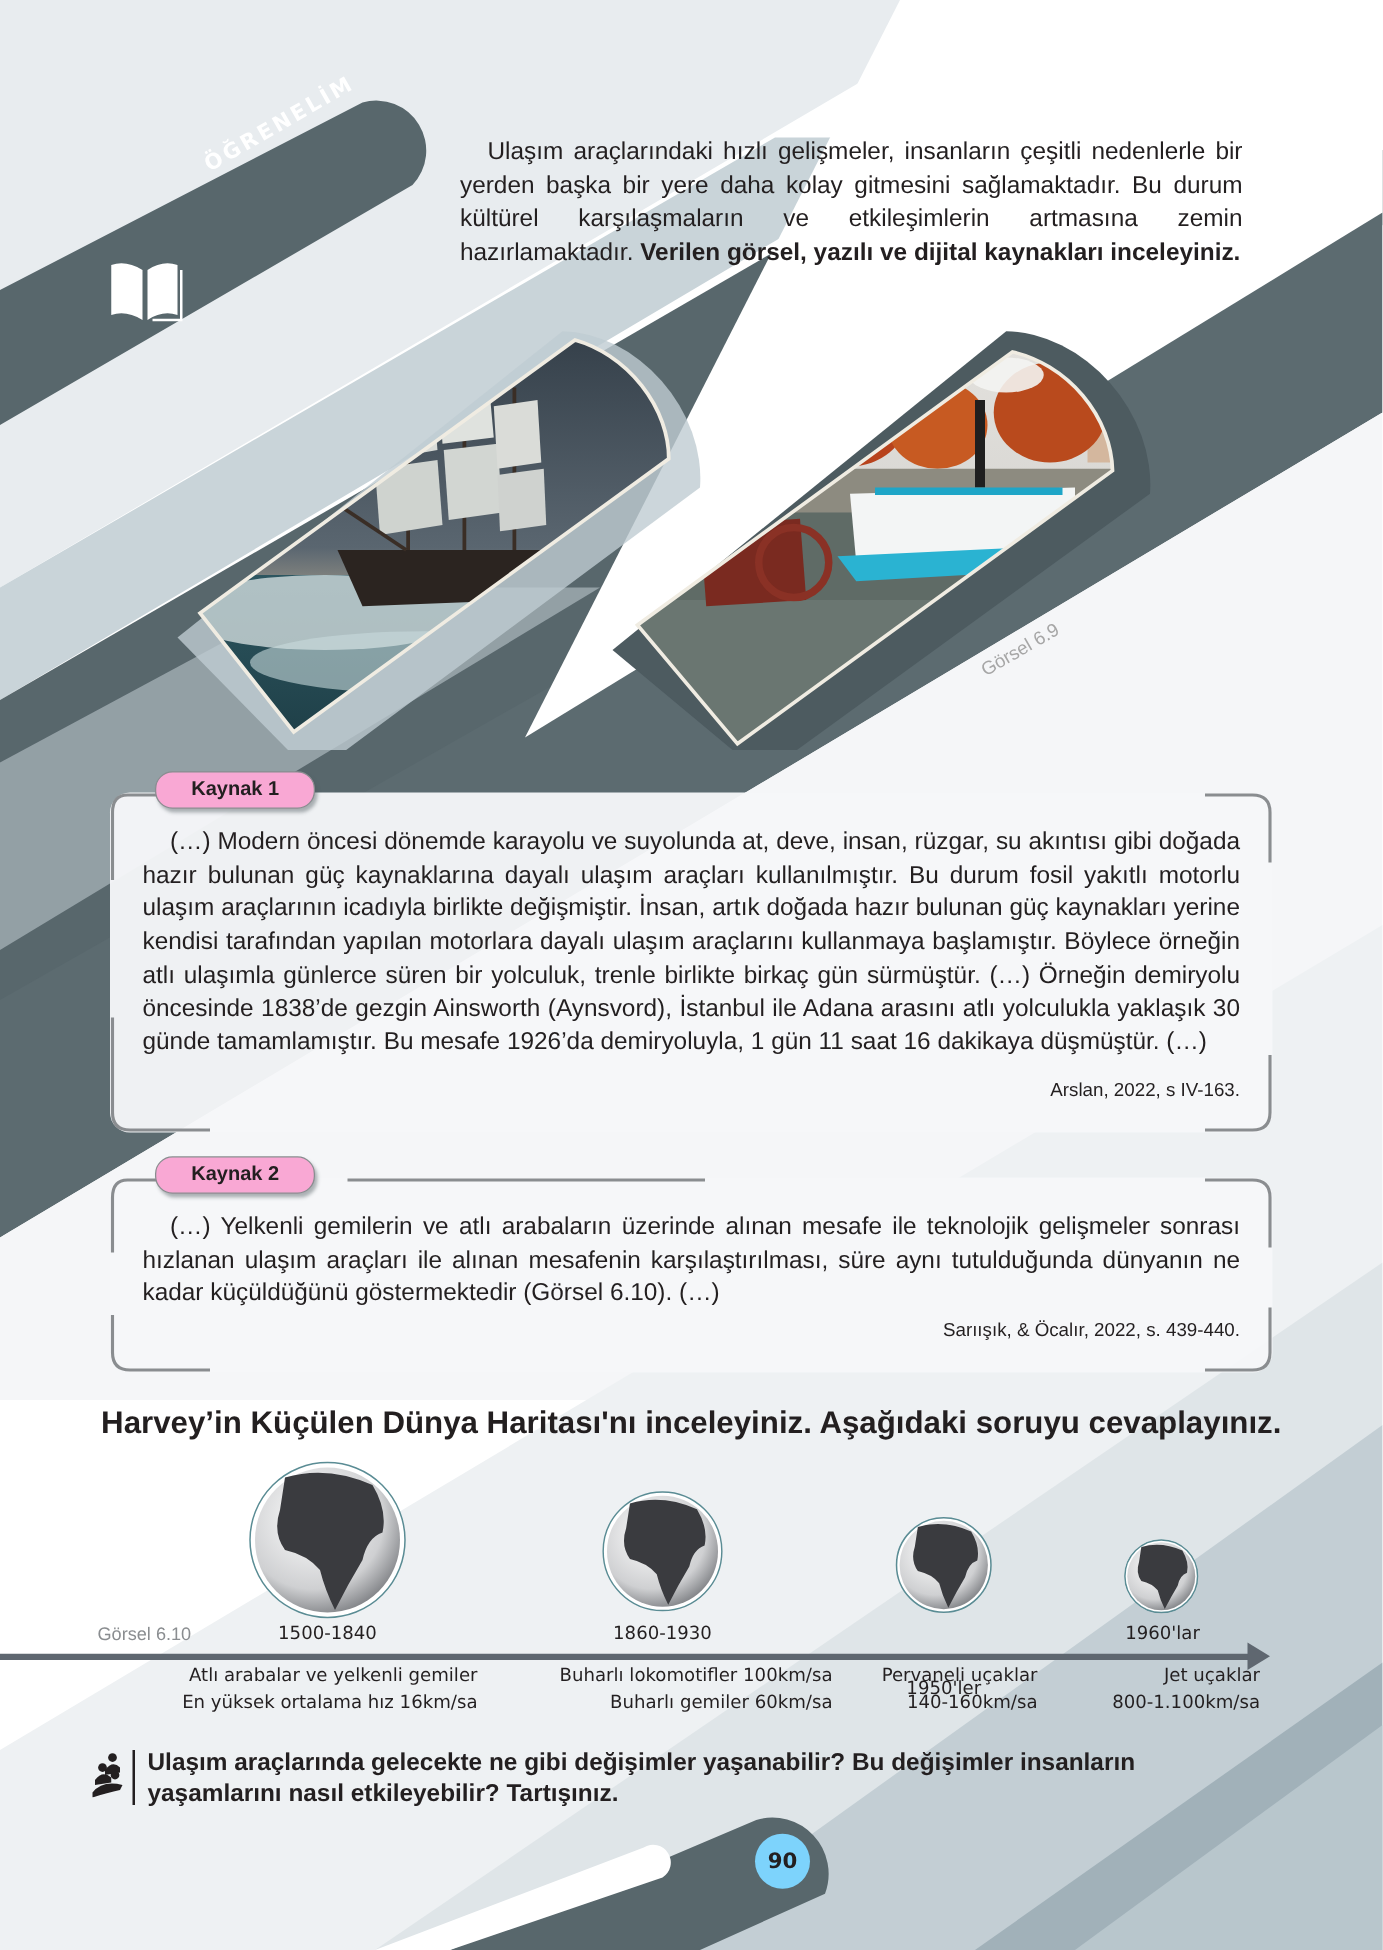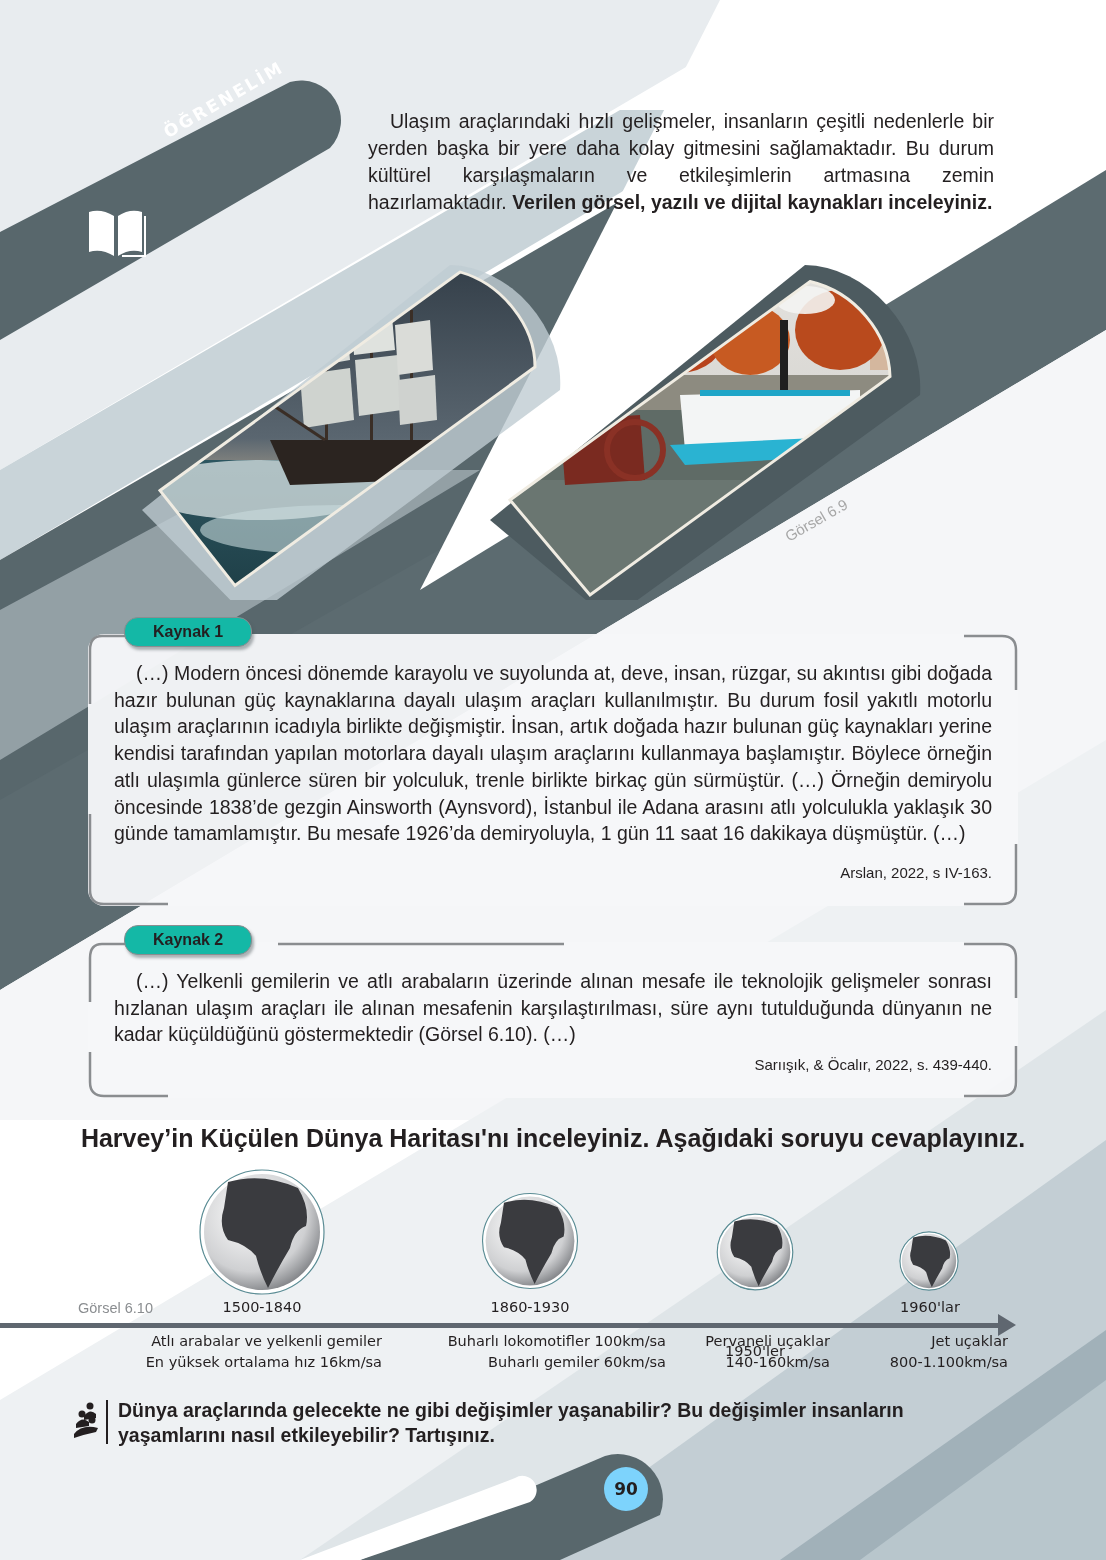--- a/index.html
+++ b/index.html
@@ -38,21 +38,21 @@
     color: #a6a6a6; font-size: 15px; z-index: 3; transform-origin: left top;
   }
 
   
   .card {
     position: absolute; background: rgba(246,247,249,0.96);
     border-radius: 16px; z-index: 3;
   }
   .card-frame { position: absolute; inset: 0; pointer-events: none; }
   .tag {
-    position: absolute; background: #14b8a6; border: 1.5px solid #8a8d90;
+    position: absolute; background: #f9a8d4; border: 1.5px solid #8a8d90;
     border-radius: 14px; padding: 0 28px; height: 30px; line-height: 28px;
     font-weight: bold; font-size: 16px; color: #231f20; z-index: 4;
     box-shadow: 2px 3px 3px rgba(80,90,95,0.45);
   }
   .card-text {
     position: absolute; font-size: 19.5px; line-height: 26.7px; text-align: justify;
     text-indent: 22px; color: #231f20;
   }
   .card-cite {
     position: absolute; right: 26px; font-size: 15px; color: #231f20;
@@ -300,16 +300,16 @@
 <div class="discussion">
   <svg class="icon" viewBox="0 0 28 40" xmlns="http://www.w3.org/2000/svg">
     <circle cx="18" cy="8" r="3.5" fill="#231f20"></circle>
     <path d="M 12,18 Q 18,10 24,16 L 24,20 L 12,22 Z" fill="#231f20"></path>
     <circle cx="10" cy="16" r="3.5" fill="#231f20"></circle>
     <path d="M 4,26 Q 10,18 17,24 L 17,28 L 4,30 Z" fill="#231f20"></path>
     <circle cx="20" cy="22" r="3.5" fill="#231f20"></circle>
     <path d="M 2,36 Q 10,26 26,30 L 24,34 Q 14,36 2,40 Z" fill="#231f20"></path>
   </svg>
   <div class="bar"></div>
-  <div class="text">Dünya araçlarında gelecekte ne gibi değişimler yaşanabilir? Bu değişimler insanların yaşamlarını nasıl etkileyebilir? Tartışınız.</div>
+  <div class="text">Ulaşım araçlarında gelecekte ne gibi değişimler yaşanabilir? Bu değişimler insanların yaşamlarını nasıl etkileyebilir? Tartışınız.</div>
 </div>
 
 <div class="page-number">90</div>
 
 </body></html>

